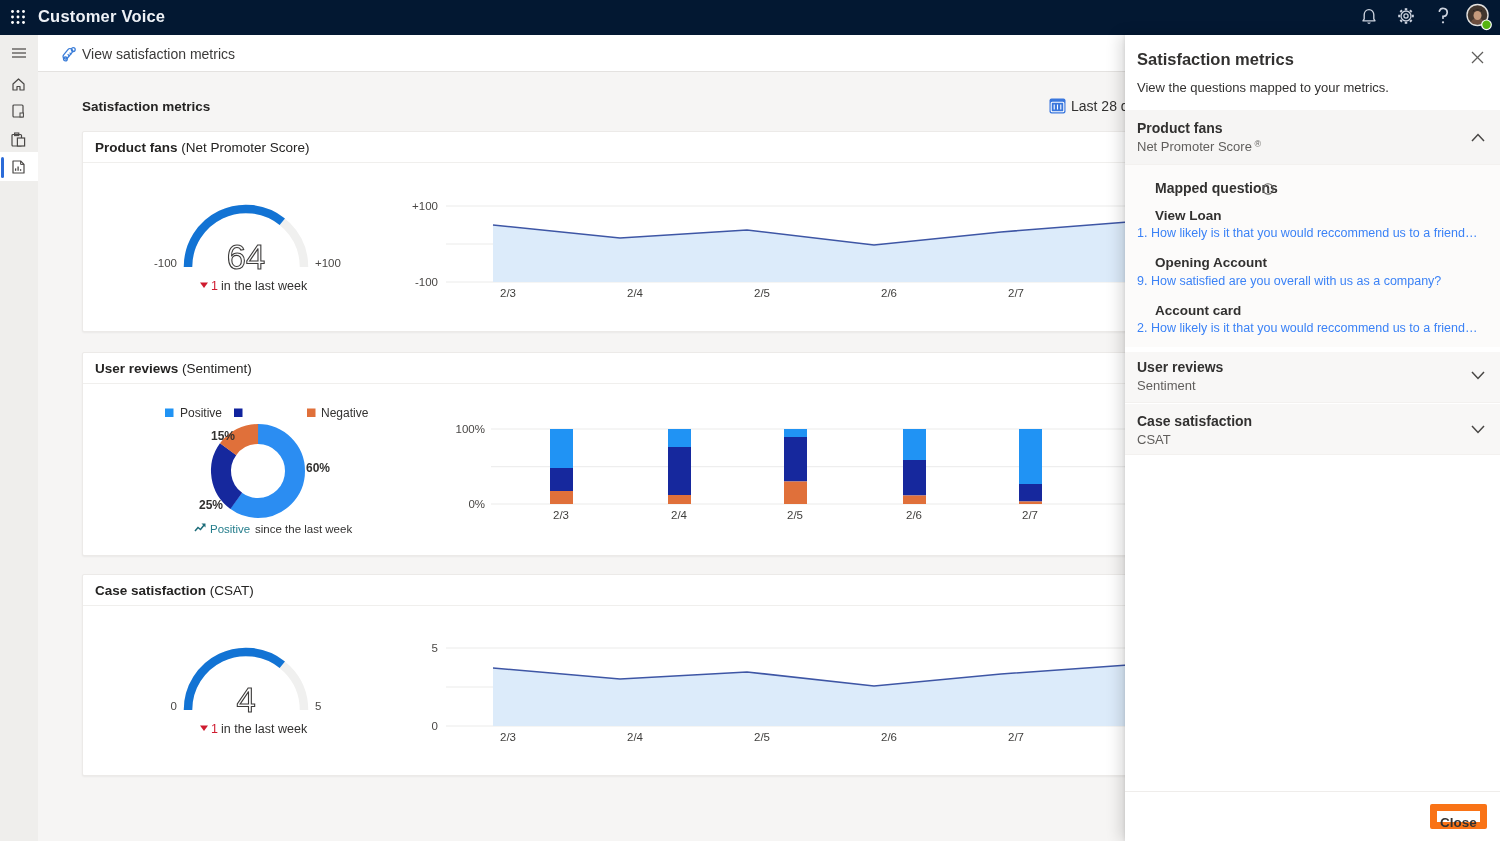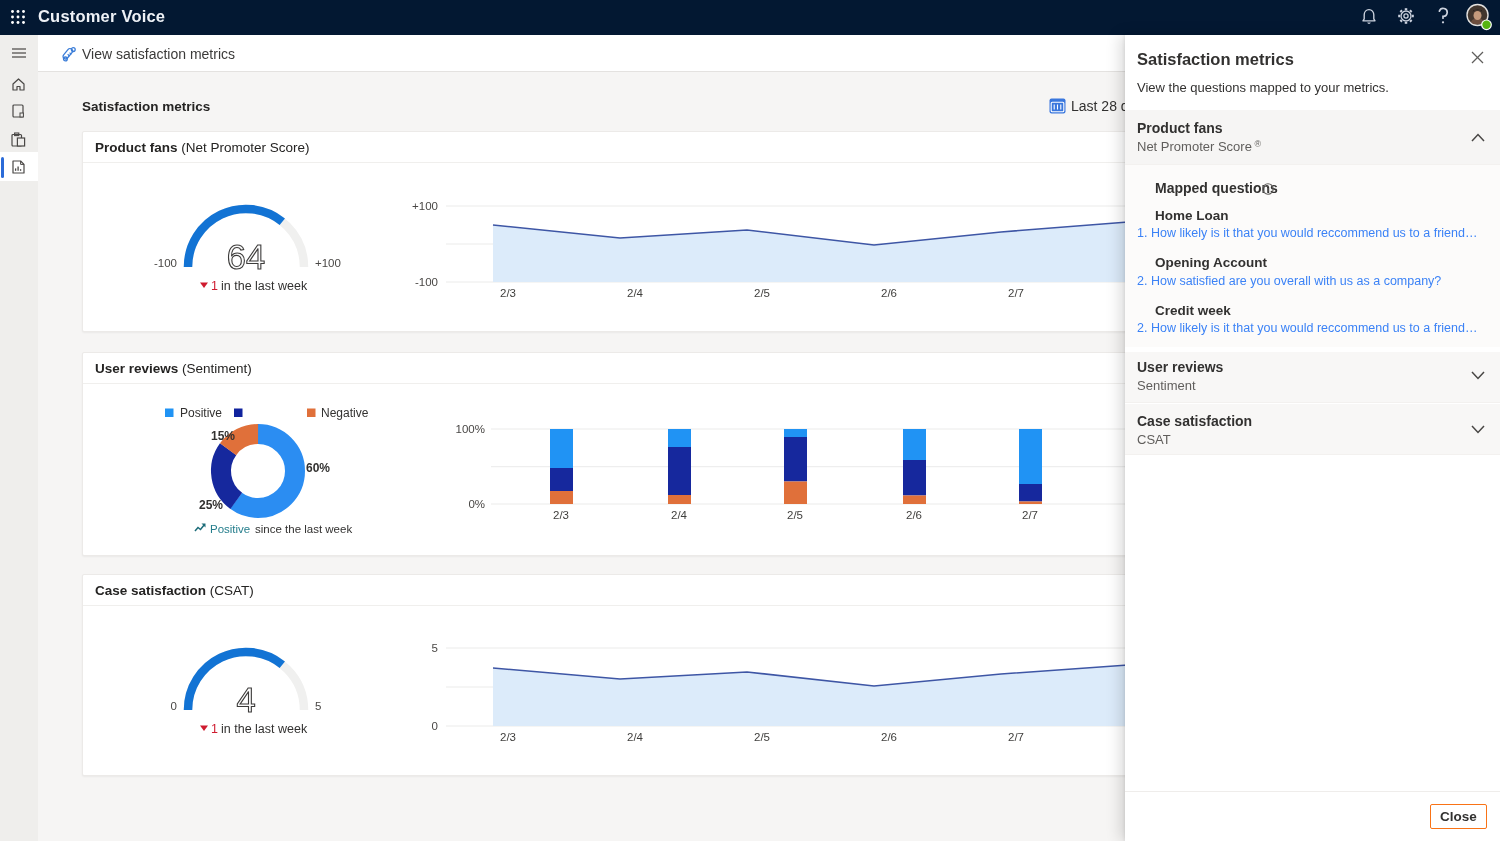--- a/index.html
+++ b/index.html
@@ -28,21 +28,21 @@
   
   #panel { position:absolute; left:1125px; top:35px; width:375px; height:806px; background:#fff; overflow:hidden; box-shadow:-5px 0 14px rgba(0,0,0,.14), -1px 0 3px rgba(0,0,0,.07); }
   #panel .ptitle { position:absolute; left:12px; top:15px; font-size:16.5px; font-weight:700; color:#323130; }
   #panel .psub { position:absolute; left:12px; top:45px; font-size:13px; color:#323130; }
   .strip { position:absolute; left:0; width:375px; background:#f6f5f4; }
   .s-t { position:absolute; left:12px; font-size:14px; font-weight:700; color:#323130; }
   .s-s { position:absolute; left:12px; font-size:13px; color:#605e5c; }
   .q-t { position:absolute; left:30px; font-size:13.5px; font-weight:700; color:#323130; white-space:nowrap; }
   .q-q { position:absolute; left:12px; font-size:12.5px; color:#3b82f6; white-space:nowrap; }
   #pfooter { position:absolute; left:0; top:756px; width:375px; height:1px; background:#efedeb; }
-  #closebtn { position:absolute; left:305px; top:769px; width:57px; height:25px; border:1px solid #f97316; border-radius:2px; background:#fff; font-size:13.5px; font-weight:700; color:#323130; text-align:center; line-height:23px; }
+  #closebtn { position:absolute; left:305px; top:769px; width:57px; height:25px; border:7px solid #f97316; border-radius:2px; background:#fff; font-size:13.5px; font-weight:700; color:#323130; text-align:center; line-height:23px; }
 </style>
 </head>
 <body>
 
 <div id="topbar">
   <svg class="abs" style="left:10px;top:9px" width="16" height="16" viewBox="0 0 16 16">
     <g fill="#fff">
       <circle cx="2.5" cy="2.5" r="1.45"></circle>
         <circle cx="8" cy="2.5" r="1.45"></circle>
         <circle cx="13.5" cy="2.5" r="1.45"></circle>
@@ -284,25 +284,25 @@
     <path d="M1 8 L7 1.5 L13 8" fill="none" stroke="#484644" stroke-width="1.5"></path>
   </svg>
 
   <div class="strip" style="top:130px;height:182px;background:#fcfbfa"></div>
   <div class="q-t" style="top:145px;font-size:14px">Mapped questions</div>
   <svg class="abs" style="left:137px;top:148px" width="12" height="12" viewBox="0 0 12 12">
     <circle cx="6" cy="6" r="5.2" fill="none" stroke="#605e5c" stroke-width="1.1"></circle>
     <path d="M6 5 L6 8.6" stroke="#605e5c" stroke-width="1.2"></path>
     <circle cx="6" cy="3.4" r="0.7" fill="#605e5c"></circle>
   </svg>
-  <div class="q-t" style="top:173px">Home Loan</div>
+  <div class="q-t" style="top:173px">View Loan</div>
   <div class="q-q" style="top:191px">1. How likely is it that you would reccommend us to a friend…</div>
   <div class="q-t" style="top:220px">Opening Account</div>
-  <div class="q-q" style="top:239px">2. How satisfied are you overall with us as a company?</div>
-  <div class="q-t" style="top:268px">Credit week</div>
+  <div class="q-q" style="top:239px">9. How satisfied are you overall with us as a company?</div>
+  <div class="q-t" style="top:268px">Account card</div>
   <div class="q-q" style="top:286px">2. How likely is it that you would reccommend us to a friend…</div>
 
   <div class="strip" style="top:317px;height:51px;background:#f8f7f6;border-bottom:1px solid #f3f1ef"></div>
   <div class="s-t" style="top:324px">User reviews</div>
   <div class="s-s" style="top:343px">Sentiment</div>
   <svg class="abs" style="left:346px;top:336px" width="14" height="9" viewBox="0 0 14 9">
     <path d="M1 1 L7 7.5 L13 1" fill="none" stroke="#484644" stroke-width="1.5"></path>
   </svg>
 
   <div class="strip" style="top:369px;height:51px;background:#f8f7f6;border-bottom:1px solid #f3f1ef"></div>

